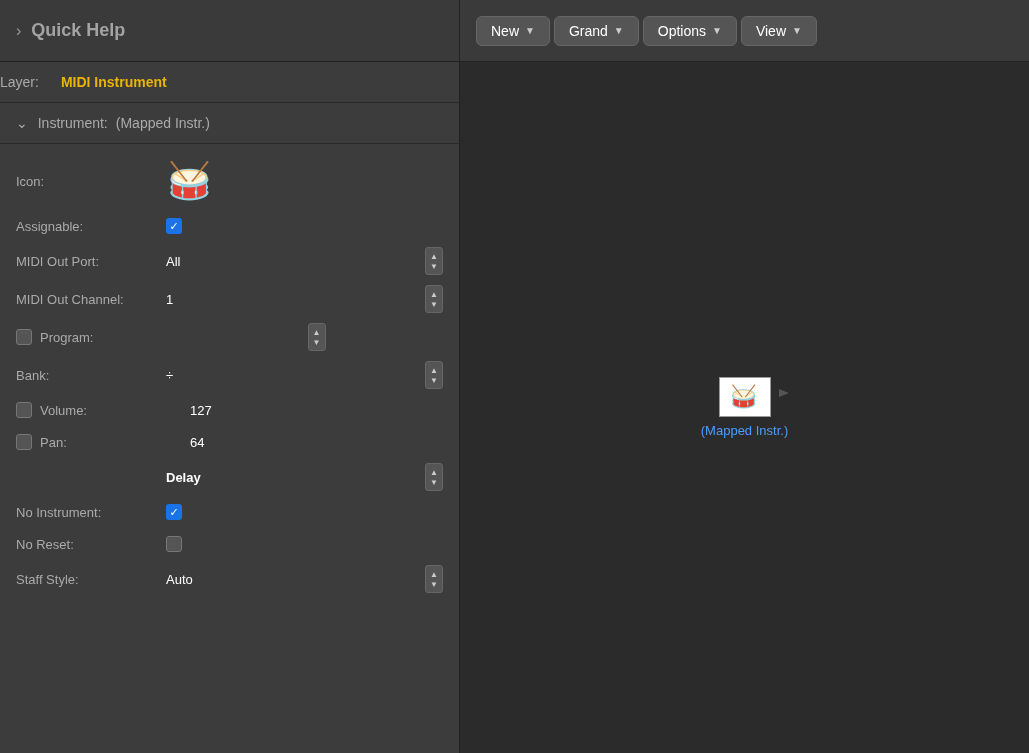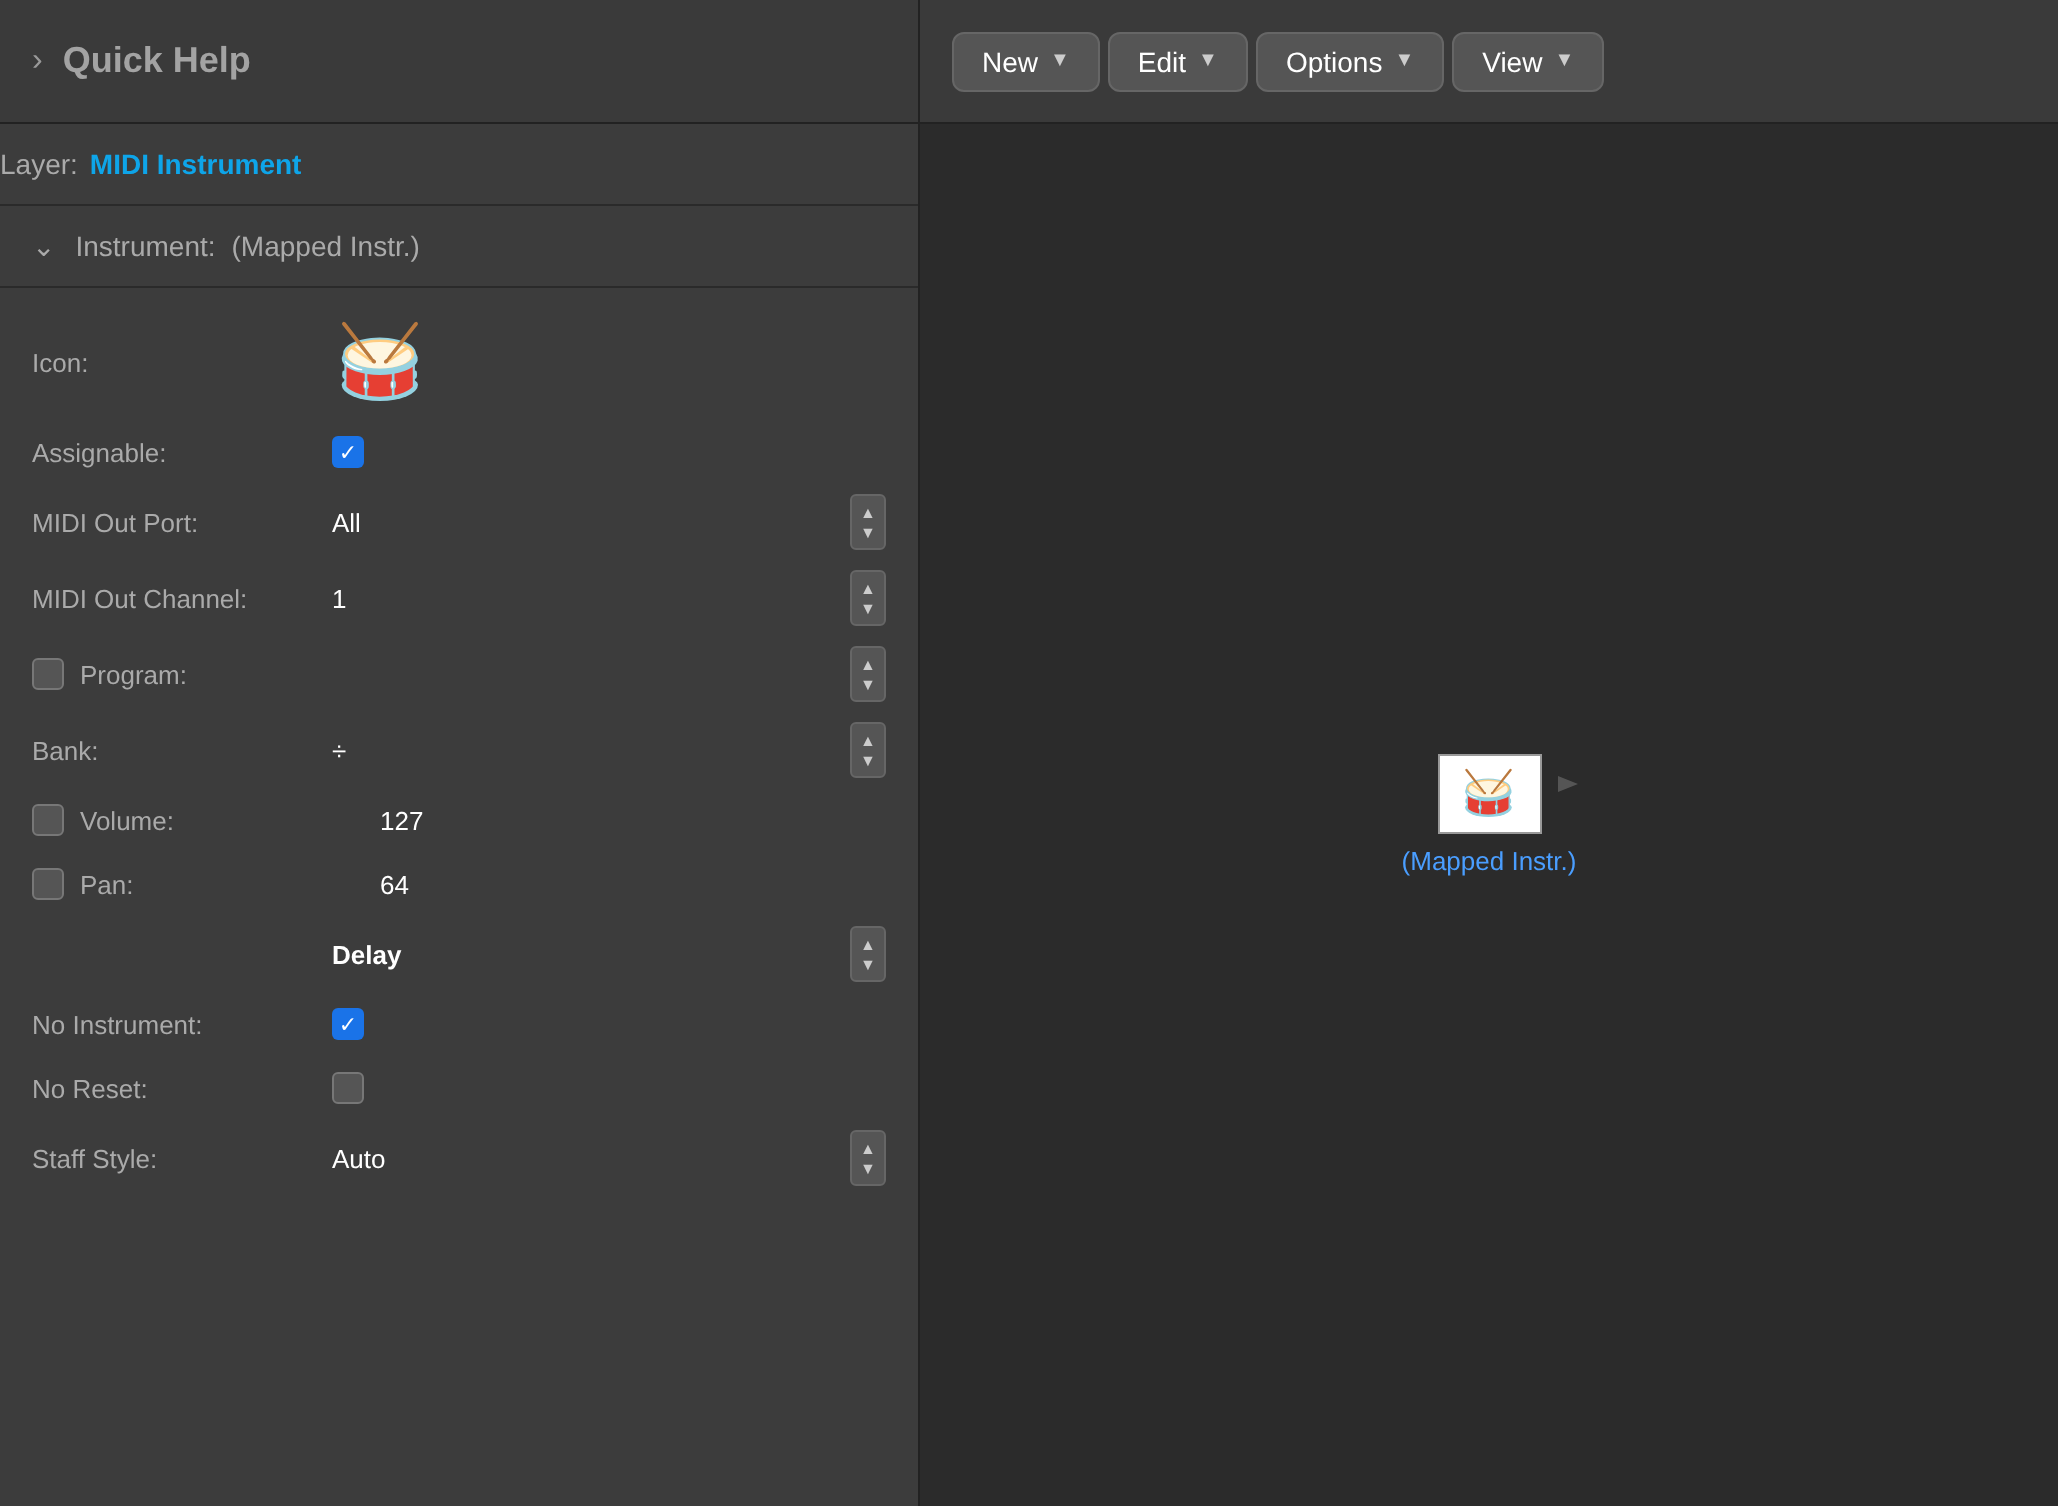--- a/index.html
+++ b/index.html
@@ -99,24 +99,24 @@
       padding: 12px 0;
       border-bottom: 1px solid #2a2a2a;
     }
 
     .layer-label {
       color: #aaa;
       font-size: 14px;
     }
 
     .layer-value {
-      color: #0ea5e9;
+      color: #eab308;
       font-size: 14px;
       font-weight: 600;
-      margin-left: 6px;
+      margin-left: 22px;
     }
 
     .instrument-row {
       display: flex;
       align-items: center;
       padding: 12px 16px;
       border-bottom: 1px solid #2a2a2a;
       background: #3c3c3c;
     }
 
@@ -163,21 +163,21 @@
       flex: 1;
     }
 
     .prop-value.bold {
       font-weight: 700;
     }
 
     .spinner-control {
       display: flex;
       align-items: center;
-      justify-content: flex-end;
+      justify-content: center;
       flex: 1;
     }
 
     .spinner-btn {
       display: flex;
       flex-direction: column;
       align-items: center;
       justify-content: center;
       width: 18px;
       height: 28px;
@@ -283,21 +283,21 @@
     <div class="quick-help-section">
       <span class="chevron-right">›</span>
       <span class="quick-help-title">Quick Help</span>
     </div>
     <div class="toolbar-section">
       <button class="toolbar-btn">
         <span>New</span>
         <span class="btn-arrow">▼</span>
       </button>
       <button class="toolbar-btn">
-        <span>Edit</span>
+        <span>Grand</span>
         <span class="btn-arrow">▼</span>
       </button>
       <button class="toolbar-btn">
         <span>Options</span>
         <span class="btn-arrow">▼</span>
       </button>
       <button class="toolbar-btn">
         <span>View</span>
         <span class="btn-arrow">▼</span>
       </button>

